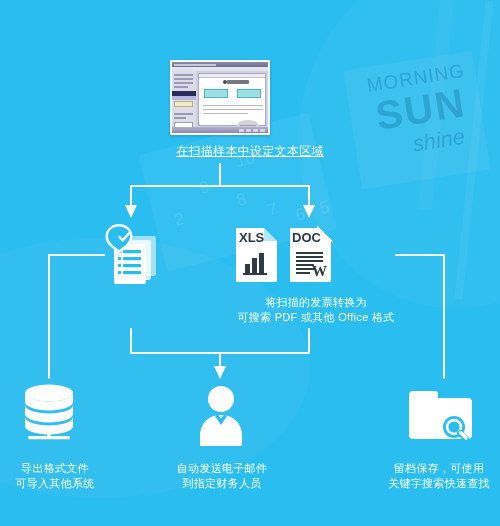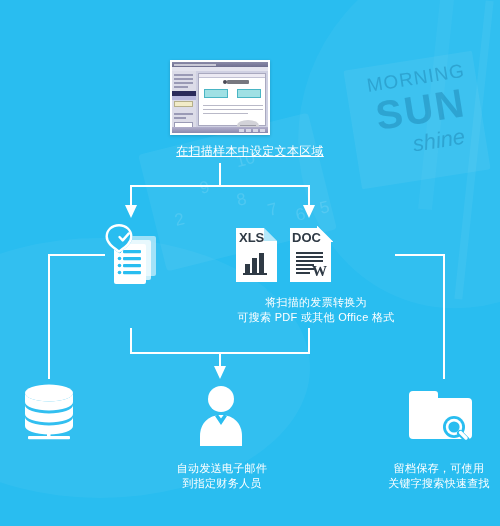--- a/index.html
+++ b/index.html
@@ -277,20 +277,22 @@
   <div class="icon-wrap" style="left:20px; top:382px;">
     <svg width="58" height="62" viewBox="0 0 58 62">
       <ellipse cx="29" cy="11" rx="24" ry="8.5" fill="#ffffff"></ellipse>
       <path d="M5 11 v9 a24 8.5 0 0 0 48 0 v-9 a24 8.5 0 0 1 -48 0 z" fill="#ffffff"></path>
       <path d="M5 23 v9 a24 8.5 0 0 0 48 0 v-9 a24 8.5 0 0 1 -48 0 z" fill="#ffffff"></path>
       <path d="M5 35 v9 a24 8.5 0 0 0 48 0 v-9 a24 8.5 0 0 1 -48 0 z" fill="#ffffff"></path>
       <rect x="27" y="44" width="3.5" height="11" fill="#ffffff"></rect>
       <rect x="8" y="54" width="42" height="3.2" rx="1" fill="#ffffff"></rect>
     </svg>
   </div>
+  <div class="cap" style="left:0px; top:461px; width:110px;">导出格式文件
+可导入其他系统</div>
 
   <div class="icon-wrap" style="left:195px; top:385px;">
     <svg width="52" height="62" viewBox="0 0 52 62">
       <circle cx="26" cy="14" r="13" fill="#ffffff"></circle>
       <path d="M26 30 c-13 0 -21 9 -21 21 v10 h42 v-10 c0 -12 -8 -21 -21 -21 z" fill="#ffffff"></path>
       <path d="M20 31 l6 9 l6 -9 l-3 -1.4 l-3 4 l-3 -4 z" fill="#29bdf0"></path>
     </svg>
   </div>
   <div class="cap" style="left:160px; top:461px; width:124px;">自动发送电子邮件
 到指定财务人员</div>

